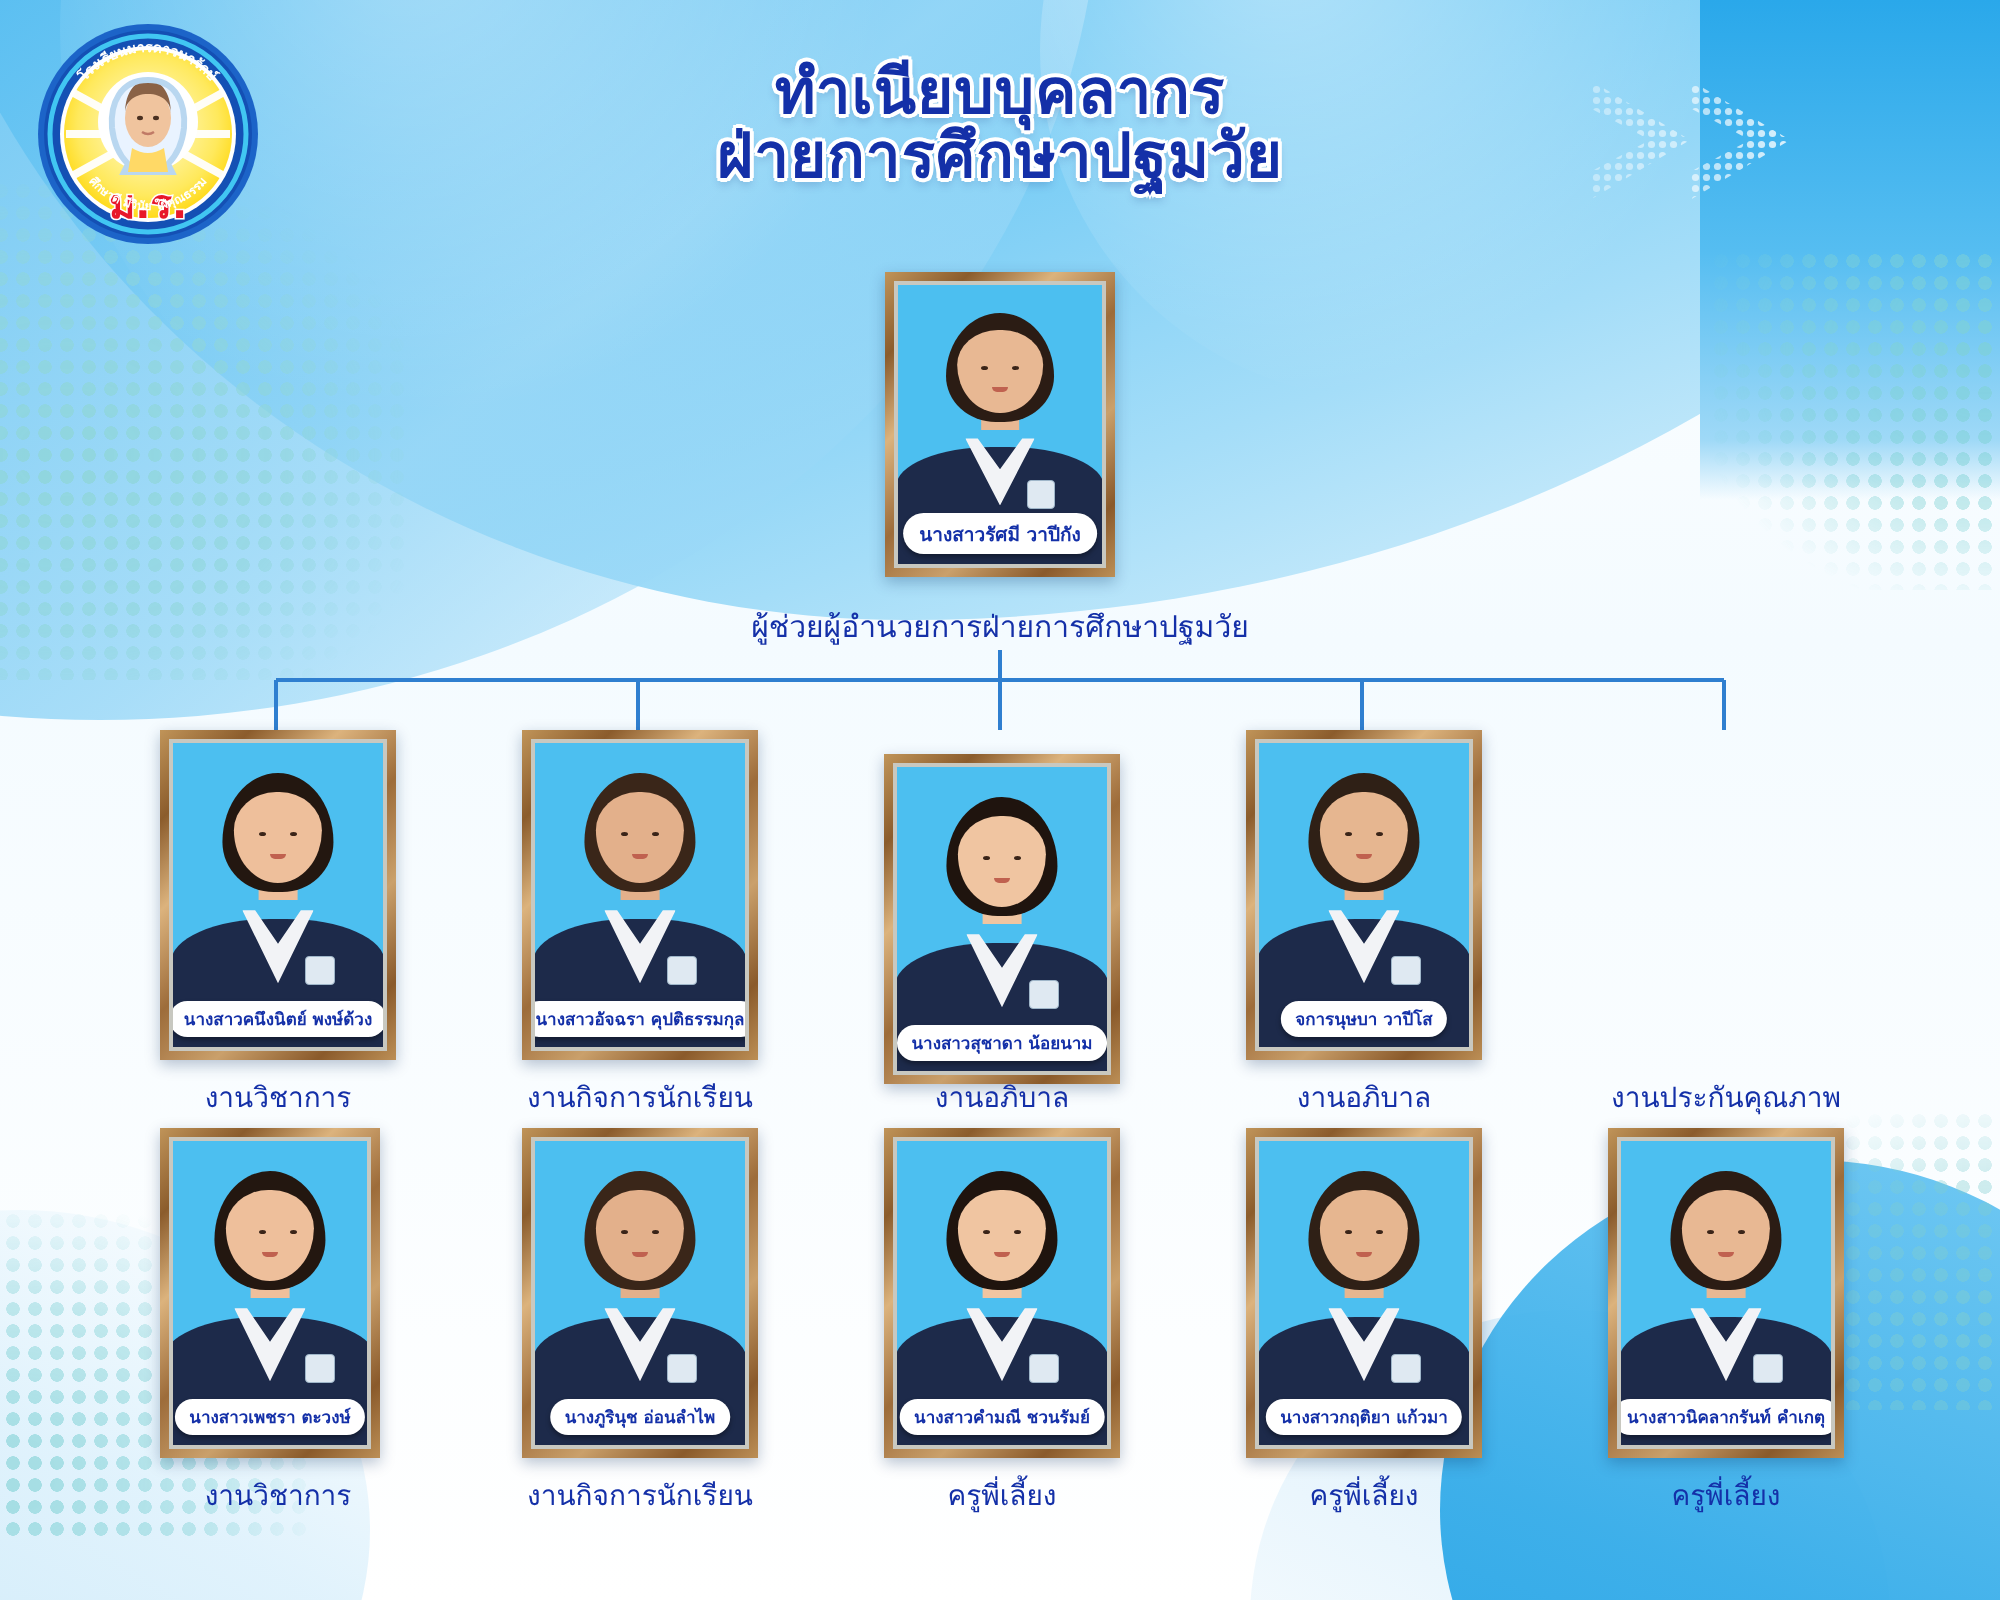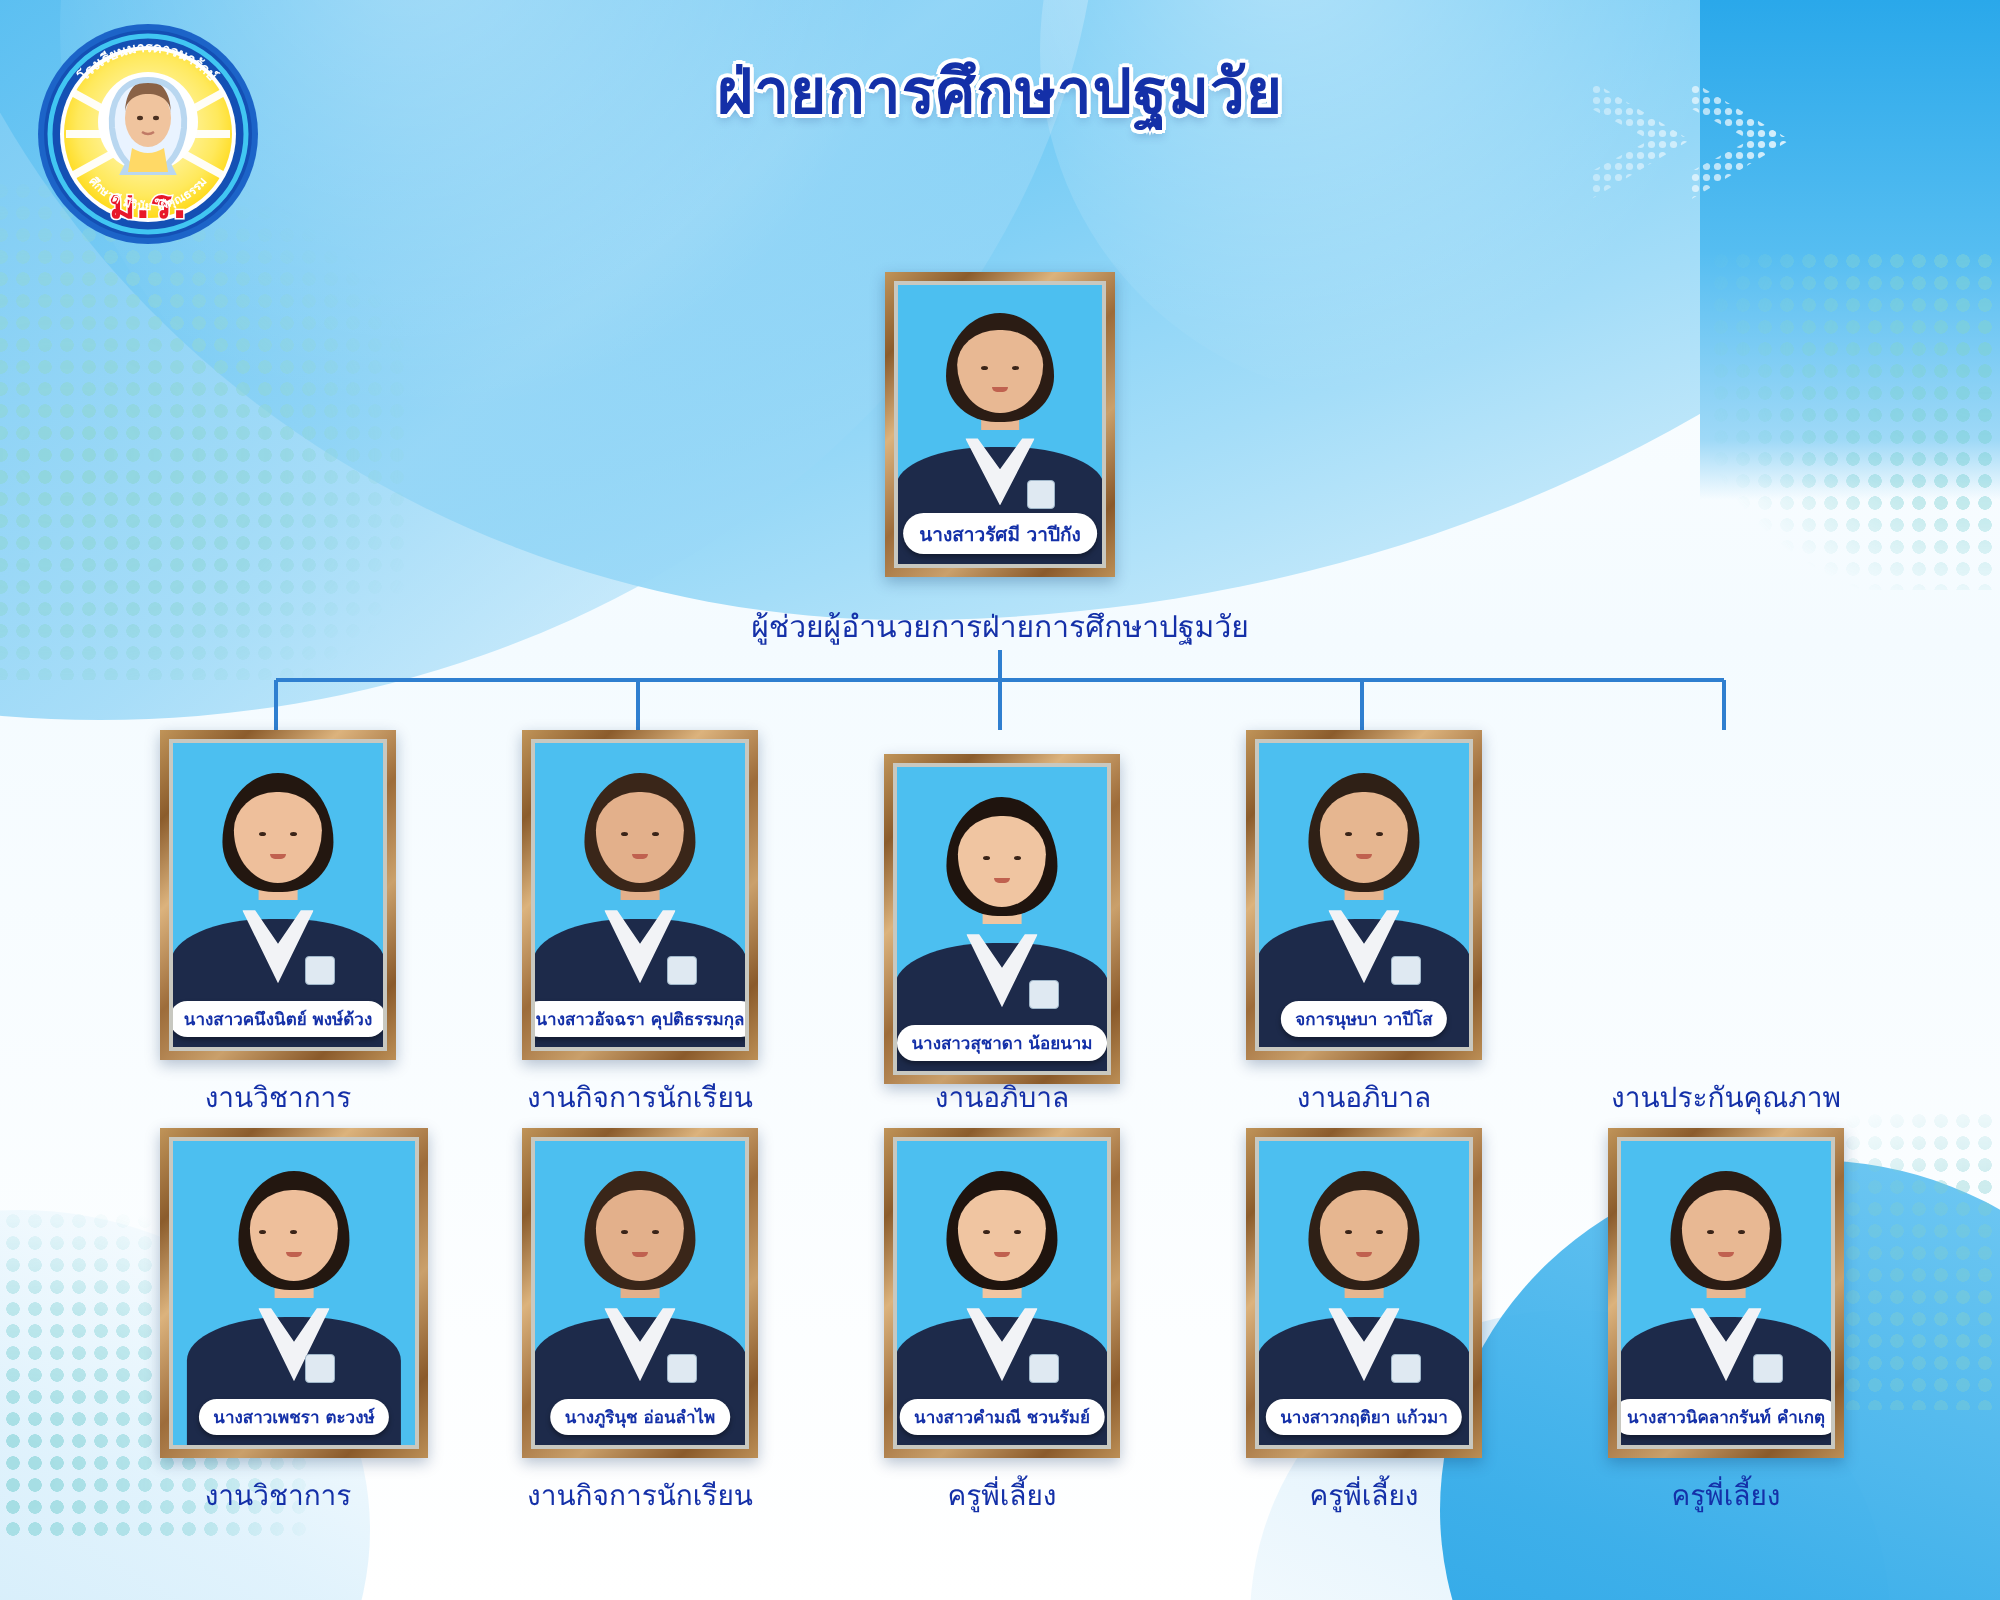--- a/index.html
+++ b/index.html
@@ -289,20 +289,21 @@
     <text font-family="DejaVu Sans, sans-serif" font-size="14" font-weight="bold" fill="#ffffff">
       <textPath href="#arcTop" startOffset="50%" text-anchor="middle">โรงเรียนมารดาวนารักษ์</textPath>
     </text>
     <text font-family="DejaVu Sans, sans-serif" font-size="12" font-weight="bold" fill="#ffffff">
       <textPath href="#arcBot" startOffset="50%" text-anchor="middle">ศึกษาดี มีวินัย ใฝ่คุณธรรม</textPath>
     </text>
   </svg>
 </div>
 
 <div id="header">
+  <div class="title-line title-1">ทำเนียบบุคลากร</div>
   <div class="title-line title-2">ฝ่ายการศึกษาปฐมวัย</div>
 </div>
 
 <svg id="connectors" viewBox="0 0 2000 1600">
   <g stroke="#2f7fd0" stroke-width="4" fill="none">
     <line x1="1000" y1="650" x2="1000" y2="680"></line>
     <line x1="276" y1="680" x2="1724" y2="680"></line>
     <line x1="276" y1="680" x2="276" y2="730"></line>
     <line x1="638" y1="680" x2="638" y2="730"></line>
     <line x1="1000" y1="680" x2="1000" y2="730"></line>
@@ -402,21 +403,21 @@
     <div class="p-mouth" style="top:110.656px;"></div>
     <div class="p-badge" style="width:27.3px;height:27.3px;left:132.3px;top:212.79999999999998px;"></div>
   </div>
           <div class="nametag" style="font-size: 17px; padding: 4.76px 14.45px;">จการนุษบา  วาปีโส</div>
         </div>
       </div>
     </div>
     <div class="role" style="left: 1364px; top: 1075px; font-size: 28px;">งานอภิบาล</div>
     <div class="role" style="left: 1726px; top: 1075px; font-size: 28px;">งานประกันคุณภาพ</div>
     <div class="photo-card" style="left: 160px; top: 1128px; width: 236px;">
-      <div class="frame" style="width: 268px; height: 330px; text-align: right;">
+      <div class="frame" style="width: 220px; height: 330px; text-align: right;">
         <div class="frame-inner">
           <div class="portrait">
     <div class="p-body" style="width:214.20000000000002px;height:127.67999999999999px;"></div>
     <div class="p-shirt" style="width:71.4px;height:72.96px;left:50%;top:167.20000000000002px;"></div>
     <div class="p-neck" style="width:38.808px;height:30.400000000000002px;top:127.072px;background:#eebf9b;"></div>
     <div class="p-hair" style="width:111.132px;height:118.56px;top:30.4px;background:#231710;"></div>
     <div class="p-face" style="width:88.2px;height:91.2px;top:48.64px;background:#eebf9b;"></div>
     <div class="p-eye" style="left:85.596px;top:88.768px;"></div>
     <div class="p-eye" style="left:117.348px;top:88.768px;"></div>
     <div class="p-mouth" style="top:110.656px;"></div>

